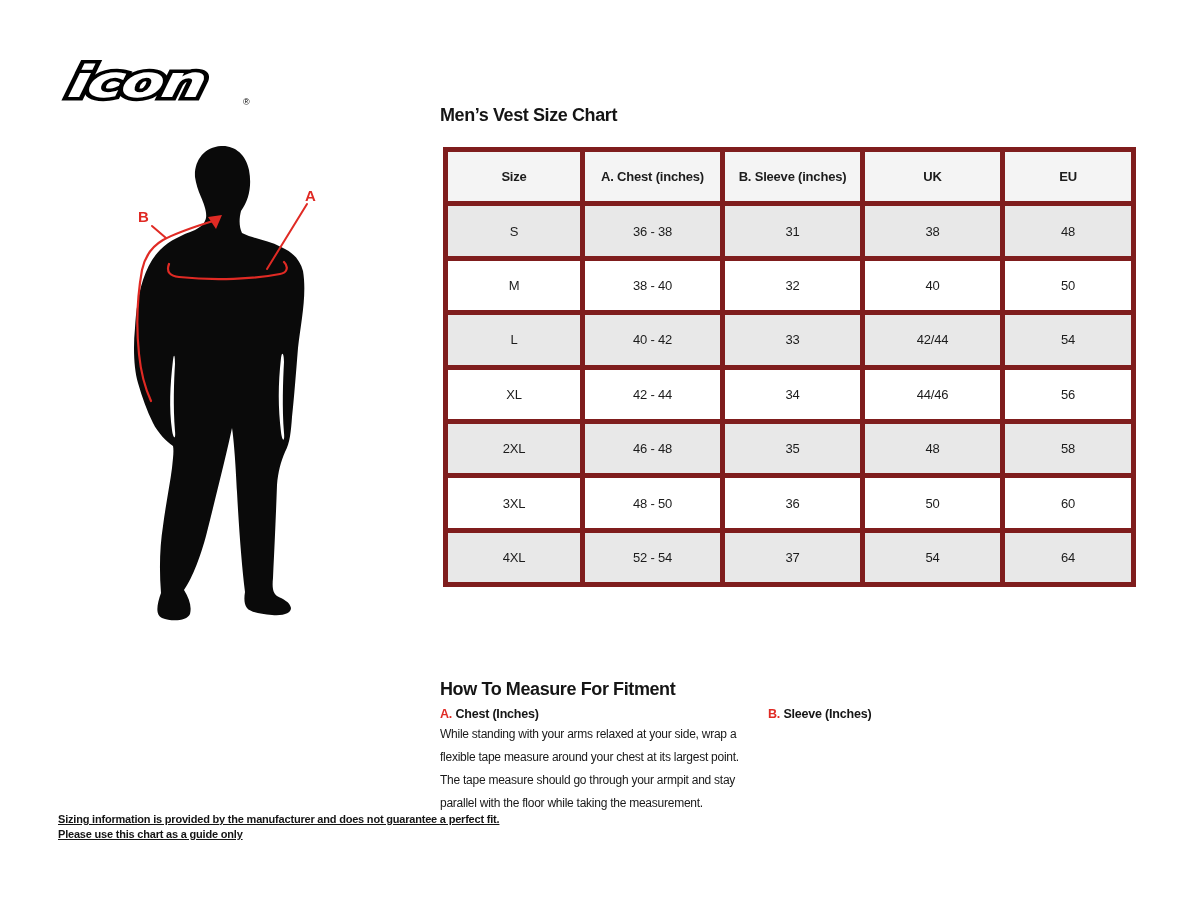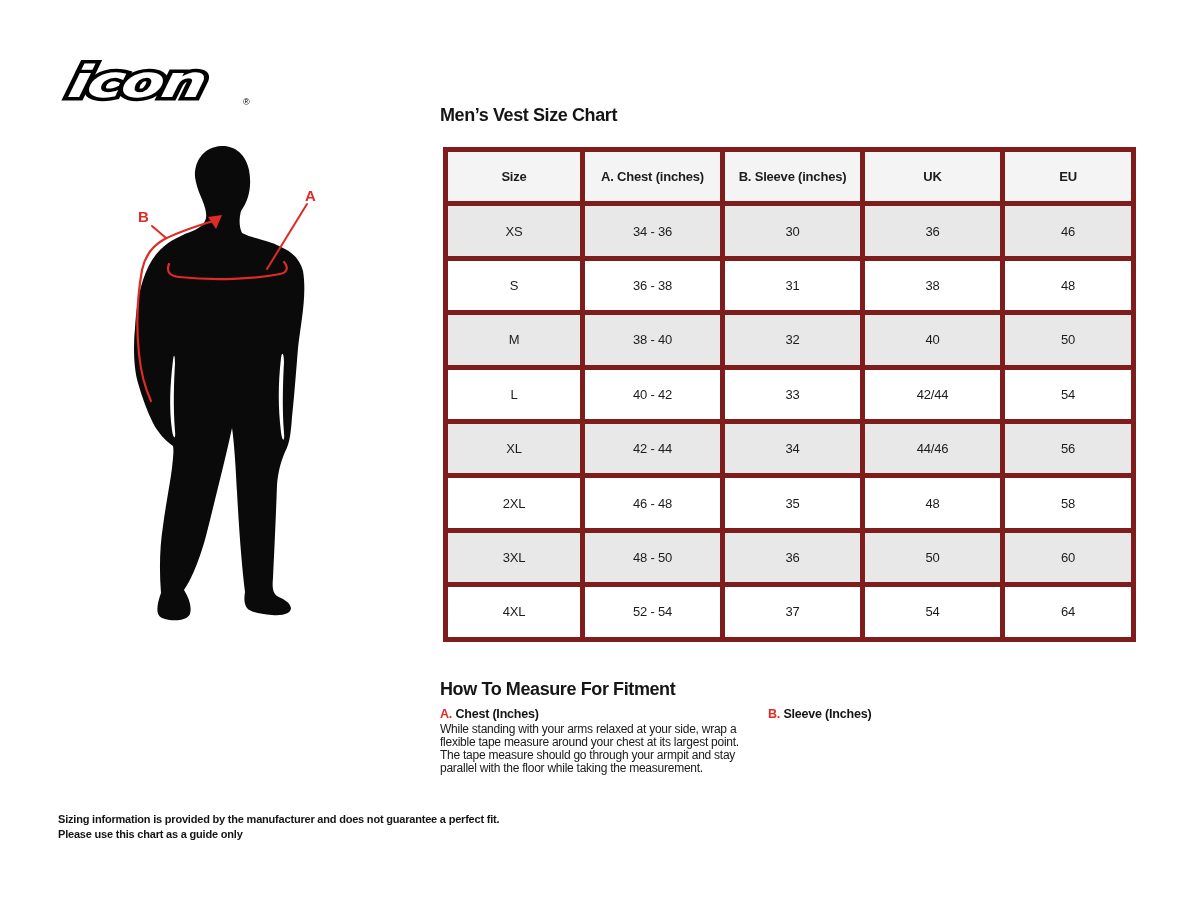--- a/index.html
+++ b/index.html
@@ -31,27 +31,27 @@
   .guide-title{
     position:absolute;left:440px;top:679px;font-size:18px;font-weight:700;
     letter-spacing:-0.4px;color:#151515;
   }
   .guide-col{position:absolute;top:707px;}
   .guide-col.a{left:440px;width:314px;}
   .guide-col.b{left:768px;width:320px;}
   .guide-head{font-size:12.5px;font-weight:700;letter-spacing:-0.2px;color:#151515;}
   .guide-label{color:#e02a24;}
   .guide-body{
-    font-size:12px;line-height:13px;letter-spacing:-0.25px;
+    font-size:12px;line-height:23px;letter-spacing:-0.25px;
     margin-top:2px;color:#191919;
   }
   
   .disclaimer{
     position:absolute;left:58px;top:812px;font-size:11px;font-weight:700;
-    line-height:14.8px;letter-spacing:-0.2px;color:#151515;
+    line-height:14.8px;letter-spacing:-0.2px;color:#151515;text-decoration:underline;
   }
 </style>
 </head>
 <body>
 
 <div class="canvas">
 
   <div class="logo">
     <svg width="210" height="60" viewBox="0 0 210 60">
       <g transform="translate(6,0) skewX(-12) scale(1.42,1)">
@@ -145,27 +145,20 @@
       <tr>
           <th>Size</th>
           <th>A. Chest (inches)</th>
           <th>B. Sleeve (inches)</th>
           <th>UK</th>
           <th>EU</th>
         </tr>
     </thead>
     <tbody>
         <tr>
-          <td>XS</td>
-          <td>34 - 36</td>
-          <td>30</td>
-          <td>36</td>
-          <td>46</td>
-        </tr>
-        <tr>
           <td>S</td>
           <td>36 - 38</td>
           <td>31</td>
           <td>38</td>
           <td>48</td>
         </tr>
         <tr>
           <td>M</td>
           <td>38 - 40</td>
           <td>32</td>

